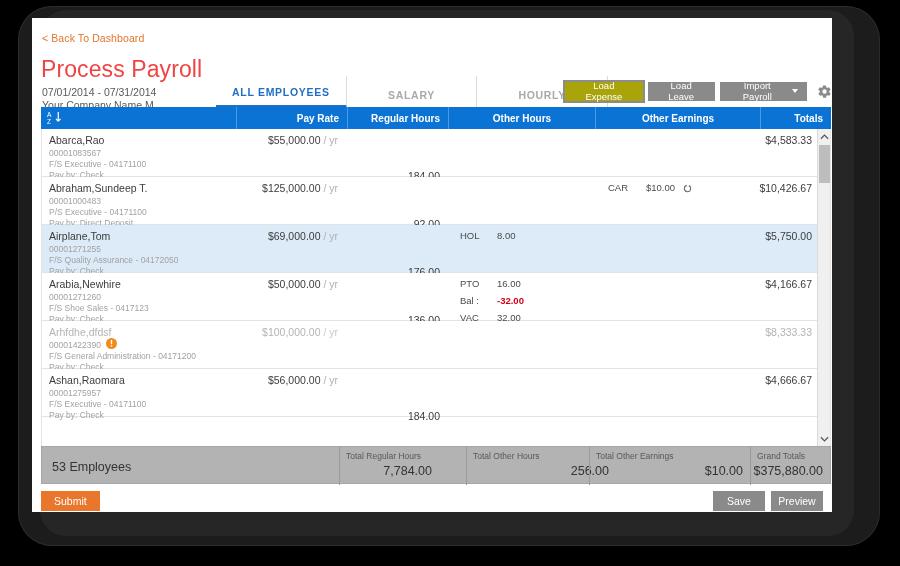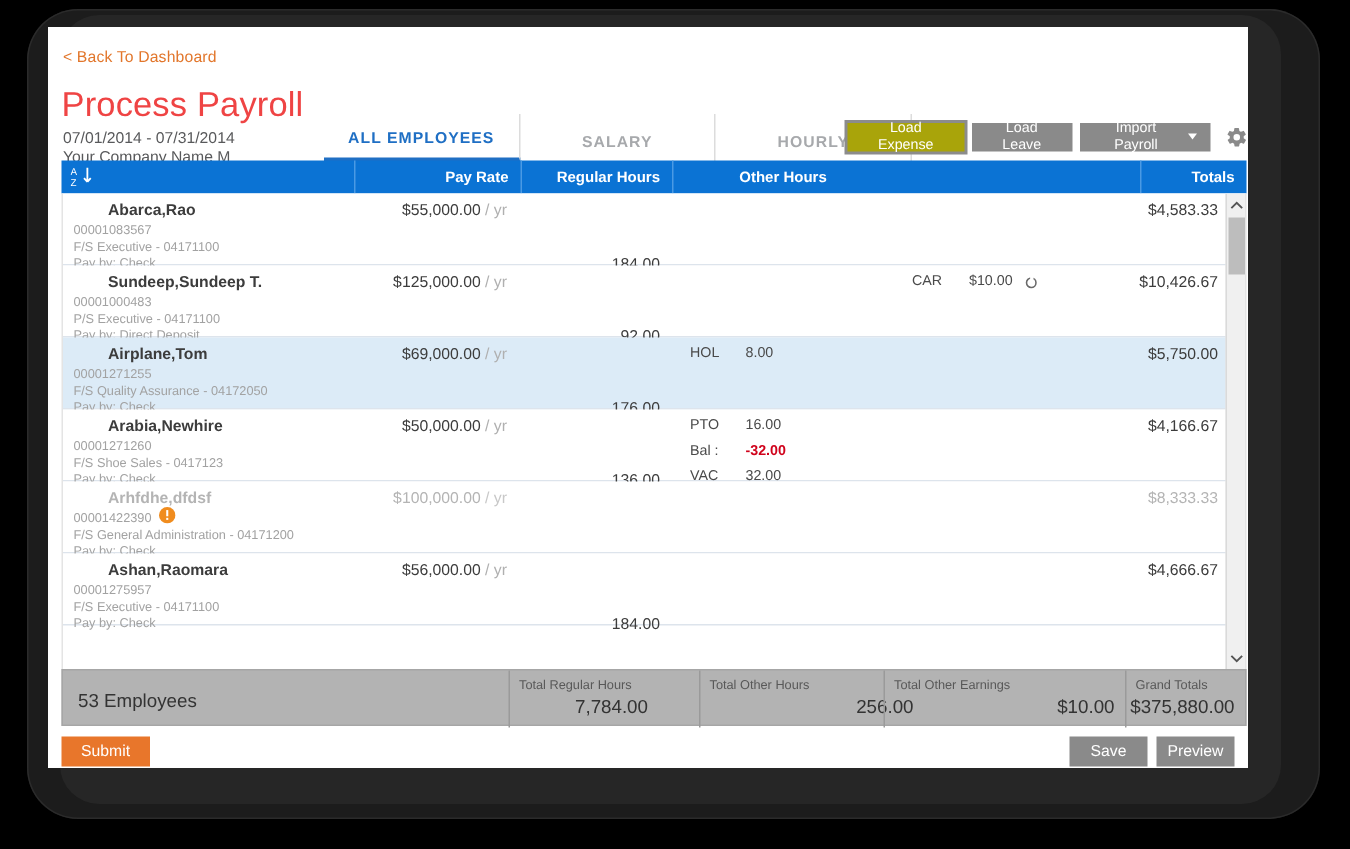--- a/index.html
+++ b/index.html
@@ -152,21 +152,21 @@
     background: #ffffff;
   }
   .row.selected { background: #dcebf7; }
   .row.disabled .name,
   .row.disabled .payrate,
   .row.disabled .total { color: #b4b4b4; }
   .row.disabled .payrate-unit { color: #c8c8c8; }
 
   .name {
     position: absolute; left: 7px; top: 5px;
-    font-size: 10.5px; font-weight: bold; color: #3c3c3c; margin-left: 23px;
+    font-size: 10.5px; font-weight: normal; color: #3c3c3c;
   }
   .empid {
     position: absolute; left: 7px; top: 19px;
     font-size: 8.5px; color: #a2a2a2;
   }
   .dept {
     position: absolute; left: 7px; top: 30px;
     font-size: 8.5px; color: #a2a2a2;
   }
   .payby {
@@ -310,36 +310,37 @@
     <span id="sorticon">
       <svg width="15" height="15" viewBox="0 0 16 16" fill="#ffffff">
         <text x="0" y="7" font-size="7" font-family="Liberation Sans, sans-serif" fill="#ffffff">A</text>
         <text x="0" y="15" font-size="7" font-family="Liberation Sans, sans-serif" fill="#ffffff">Z</text>
         <path d="M12 2 v10 M12 12 l-2.4-2.6 M12 12 l2.4-2.6" stroke="#ffffff" stroke-width="1.3" fill="none"></path>
       </svg>
     </span>
     <div class="hcell" style="left:195px;width:111px;">Pay Rate</div>
     <div class="hcell" style="left:306px;width:101px;">Regular Hours</div>
     <div class="hcell center" style="left:407px;width:147px;">Other Hours</div>
+    <div class="hcell center" style="left:554px;width:165px;">Other Earnings</div>
     <div class="hcell" style="left:719px;width:71px;">Totals</div>
   </div>
 
   <div id="tablebody">
     <div id="rows-container">
         <div class="row">
           <div class="name">Abarca,Rao</div>
           <div class="empid">00001083567</div>
           <div class="dept">F/S Executive - 04171100</div>
           <div class="payby">Pay by: Check</div>
           <div class="payrate" style="left:161px"><span>$55,000.00</span> <span class="payrate-unit">/ yr</span></div>
           <div class="reghours" style="left:303px">184.00</div>
           <div class="total">$4,583.33</div>
         </div>
         <div class="row">
-          <div class="name">Sundeep,Sundeep T.</div>
+          <div class="name">Abraham,Sundeep T.</div>
           <div class="empid">00001000483</div>
           <div class="dept">P/S Executive - 04171100</div>
           <div class="payby">Pay by: Direct Deposit</div>
           <div class="payrate" style="left:161px"><span>$125,000.00</span> <span class="payrate-unit">/ yr</span></div>
           <div class="reghours" style="left:303px">92.00</div>
           <div class="oe-code" style="left:566px;top:5px">CAR</div>
           <div class="oe-val" style="left:604px;top:5px">$10.00</div>
           <svg class="recur-icon" style="left:641px;top:7px" viewBox="0 0 12 12">
             <circle cx="6" cy="6" r="4.2" fill="none" stroke="#6a6a6a" stroke-width="1.4"></circle>
             <rect x="5" y="0.5" width="3" height="2.2" fill="#fff"></rect>

